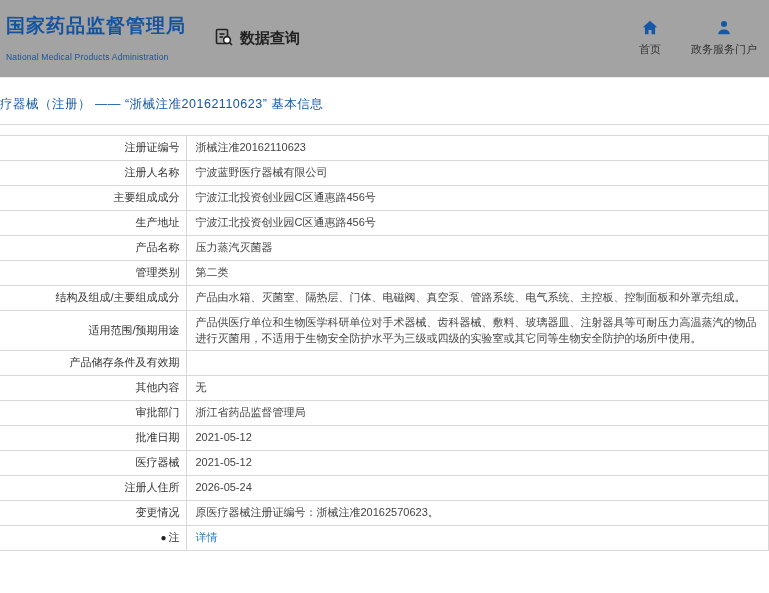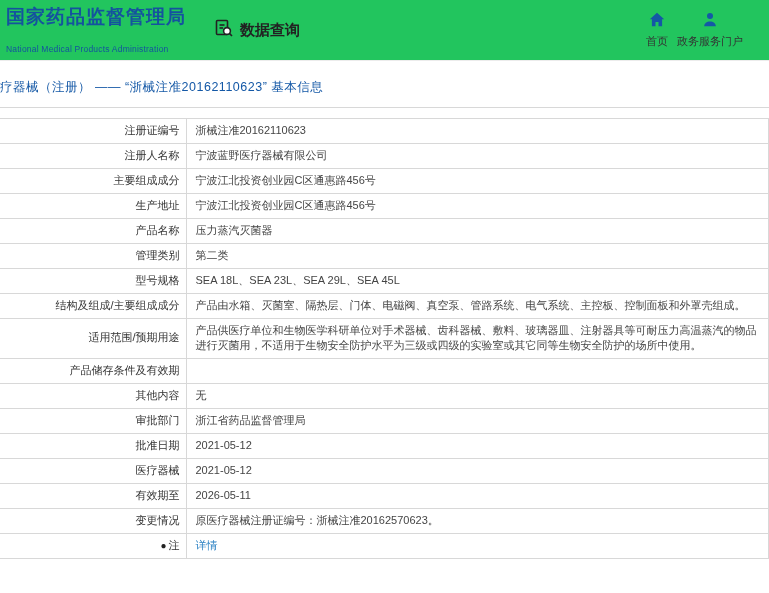--- a/index.html
+++ b/index.html
@@ -1,27 +1,27 @@
 <!DOCTYPE html>
 <html><head>
 <meta charset="utf-8">
 <style>
   * { margin:0; padding:0; box-sizing:border-box; }
   html,body { width:769px; height:593px; overflow:hidden; background:#fff;
               font-family:"Liberation Sans", sans-serif; }
 
   
-  .topbar { height:61px; display:flex; align-items:center;
-            padding:0 26px 0 6px; border-bottom:1px solid #ececec; background:#22c55e; }
+  .topbar { height:78px; display:flex; align-items:center;
+            padding:0 12px 0 6px; border-bottom:1px solid #ececec; background:#a3a3a3; }
   .brand { display:flex; flex-direction:column; cursor:pointer; min-width:182px; }
   .brand-cn { font-size:19px; font-weight:bold; color:#14539e; letter-spacing:1px; line-height:1.15; }
   .brand-en { font-size:8.5px; color:#14539e; margin-top:16px; letter-spacing:.2px; }
   .dq { display:flex; align-items:center; gap:6px; margin-left:26px; }
   .dq-label { font-size:15px; font-weight:bold; color:#222; }
-  .topnav { margin-left:auto; display:flex; gap:9px; align-items:flex-end; }
+  .topnav { margin-left:auto; display:flex; gap:30px; align-items:flex-end; }
   .nav-item { display:flex; flex-direction:column; align-items:center; gap:3px;
               text-decoration:none; cursor:pointer; }
   .nav-label { font-size:11px; color:#333; white-space:nowrap; }
 
   
   .title-bar { padding:18px 0 11px 0; border-bottom:1px solid #d8d8d8; }
   .page-title { font-size:12.5px; color:#1458a6; white-space:nowrap;
                 margin-left:-13px; letter-spacing:.5px; }
 
   
@@ -104,24 +104,20 @@
       </tr>
       <tr>
         <th>产品名称</th>
         <td>压力蒸汽灭菌器</td>
       </tr>
       <tr>
         <th>管理类别</th>
         <td>第二类</td>
       </tr>
       <tr>
-        <th>型号规格</th>
-        <td>SEA 18L、SEA 23L、SEA 29L、SEA 45L</td>
-      </tr>
-      <tr>
         <th>结构及组成/主要组成成分</th>
         <td>产品由水箱、灭菌室、隔热层、门体、电磁阀、真空泵、管路系统、电气系统、主控板、控制面板和外罩壳组成。</td>
       </tr>
       <tr>
         <th>适用范围/预期用途</th>
         <td>产品供医疗单位和生物医学科研单位对手术器械、齿科器械、敷料、玻璃器皿、注射器具等可耐压力高温蒸汽的物品进行灭菌用，不适用于生物安全防护水平为三级或四级的实验室或其它同等生物安全防护的场所中使用。</td>
       </tr>
       <tr>
         <th>产品储存条件及有效期</th>
         <td></td>
@@ -136,22 +132,22 @@
       </tr>
       <tr>
         <th>批准日期</th>
         <td>2021-05-12</td>
       </tr>
       <tr>
         <th>医疗器械</th>
         <td>2021-05-12</td>
       </tr>
       <tr>
-        <th>有效期至</th>
-        <td>2026-05-11</td>
+        <th>注册人住所</th>
+        <td>2026-05-24</td>
       </tr>
       <tr>
         <th>变更情况</th>
         <td>原医疗器械注册证编号：浙械注准20162570623。</td>
       </tr>
       <tr>
         <th>
           <span class="note-bullet">●</span><span>注</span>
         </th>
         <td>

